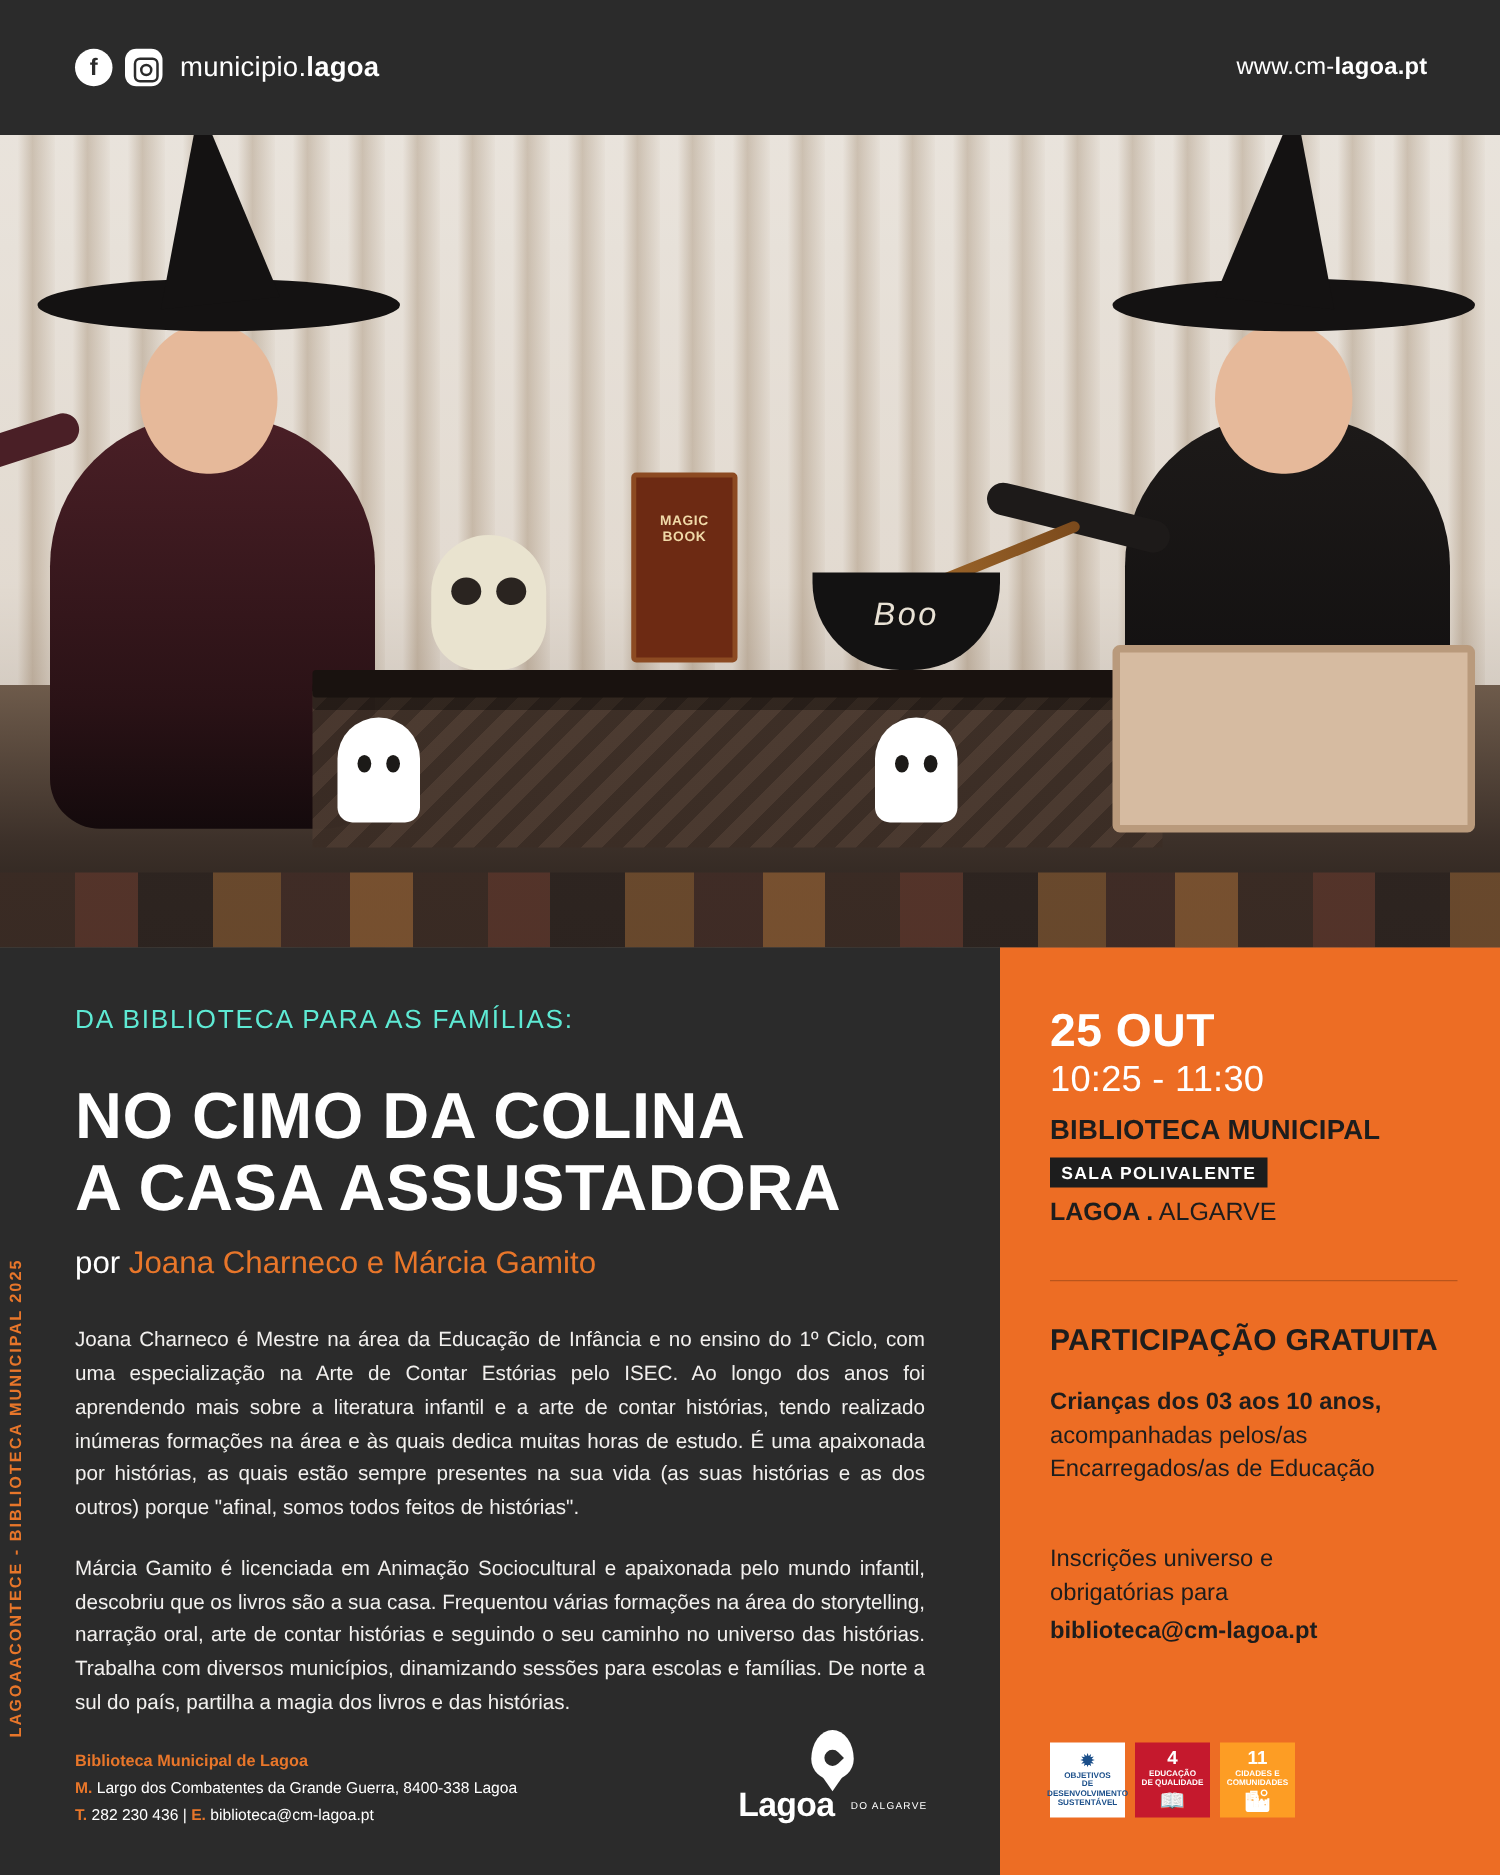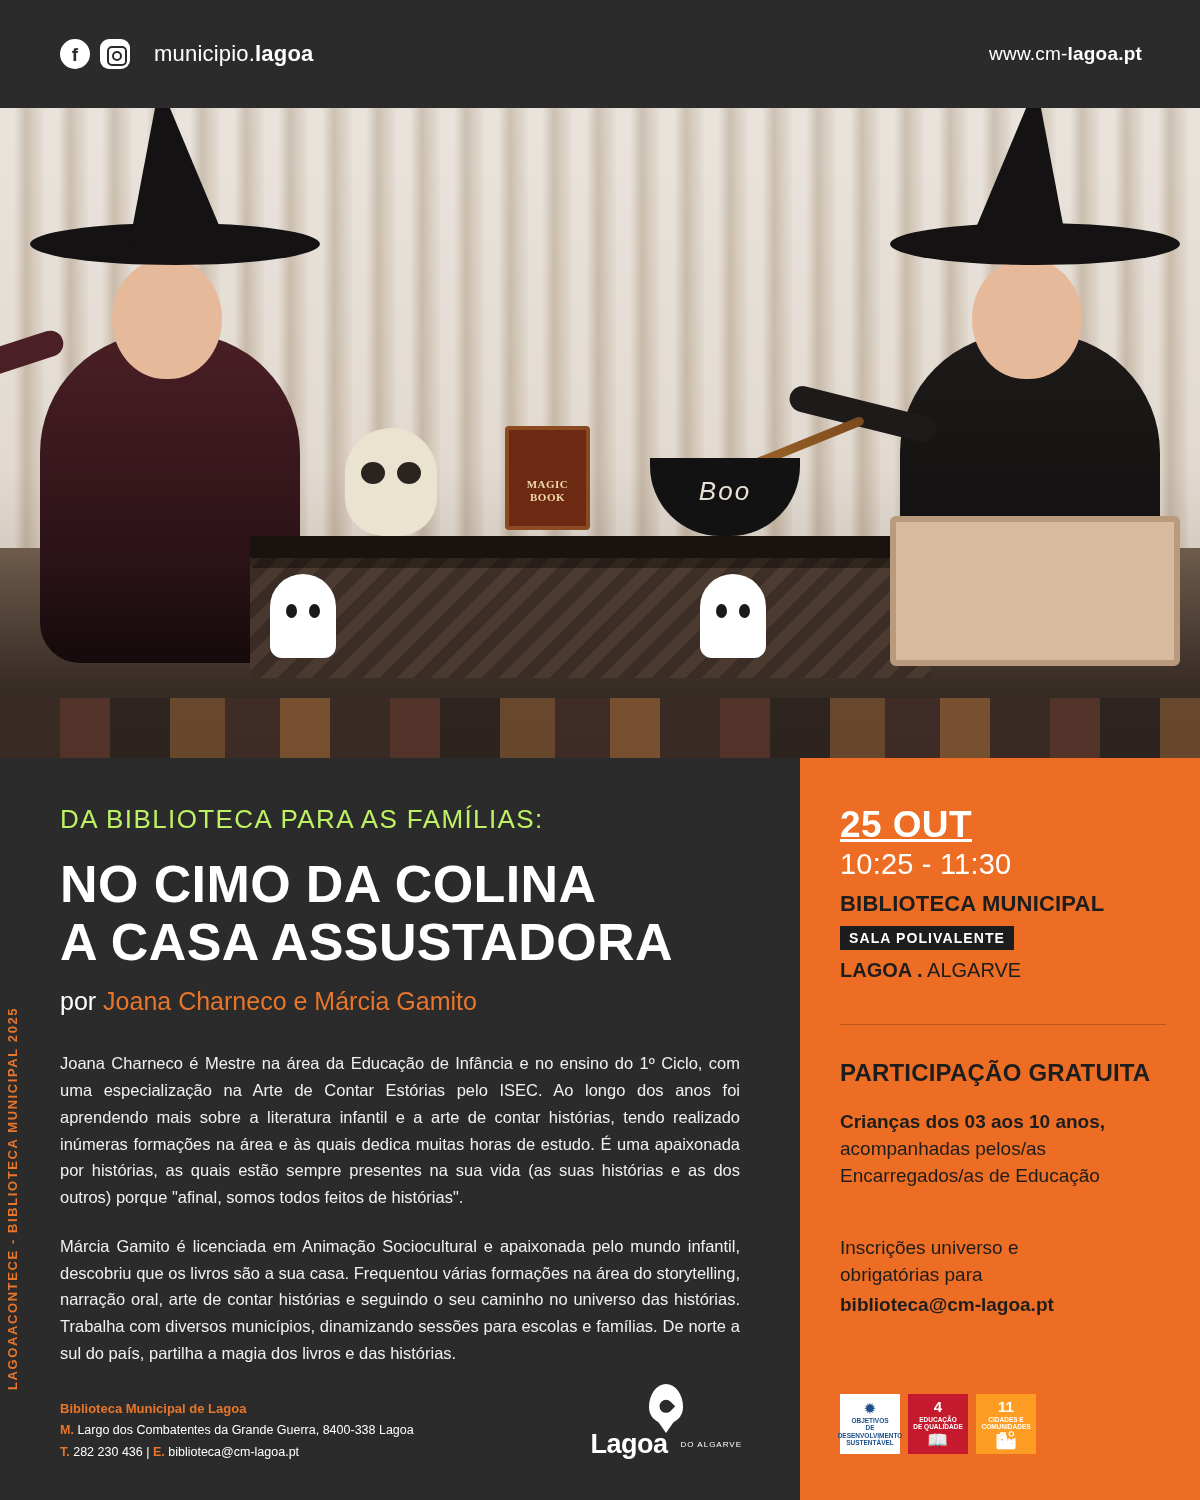--- a/index.html
+++ b/index.html
@@ -28,21 +28,21 @@
     position:relative;
   }
   .ig-badge::before {
     content:""; position:absolute; left:7px; top:7px; width:16px; height:16px;
     border:2.6px solid #2b2b2b; border-radius:5px;
   }
   .ig-badge::after {
     content:""; position:absolute; left:12px; top:12px; width:6px; height:6px;
     border:2.4px solid #2b2b2b; border-radius:50%;
   }
-  .handle { font-size:22px; letter-spacing:.2px; margin-left:14px; color:#fff; }
+  .handle { font-size:22px; letter-spacing:.2px; margin-left:4px; color:#fff; }
   .handle b { font-weight:bold; }
   .site { margin-left:auto; margin-right:58px; font-size:19px; color:#fff; letter-spacing:.2px; }
   .site b { font-weight:bold; }
 
   
   .photo {
     position:absolute; top:108px; left:0; width:1200px; height:650px;
     overflow:hidden;
     background:linear-gradient(180deg,#d9cfc2 0%,#cdbfae 55%,#7d6a58 100%);
   }
@@ -111,24 +111,24 @@
     content:""; position:absolute; top:34px; width:24px; height:22px;
     background:#2a2420; border-radius:50%;
   }
   .prop-skull::before { left:16px; }
   .prop-skull::after { right:16px; }
   .prop-bag {
     position:absolute; left:320px; bottom:218px; width:200px; height:180px;
     background:#151414; border-radius:22px; z-index:-1;
   }
   .prop-book {
-    position:absolute; left:505px; bottom:228px; width:85px; height:104px;
+    position:absolute; left:505px; bottom:228px; width:85px; height:152px;
     background:#6d2a13; border:4px solid #8c4a22; border-radius:4px;
-    color:#f0d9a8; font-size:11px; text-align:center; padding-top:48px;
-    font-weight:bold; line-height:1.2; letter-spacing:.5px;font-family:Liberation Serif, serif;
+    color:#f0d9a8; font-size:11px; text-align:center; padding-top:29px;
+    font-weight:bold; line-height:1.2; letter-spacing:.5px;
   }
   .prop-cauldron {
     position:absolute; left:650px; bottom:222px; width:150px; height:78px;
     background:#131212; border-radius:0 0 70px 70px;
     color:#e8e1d4; font-size:26px; text-align:center; font-style:italic;
     line-height:66px; letter-spacing:2px;
   }
   .wand {
     position:absolute; right:330px; bottom:300px; width:180px; height:9px;
     background:linear-gradient(90deg,#a9702f,#7b4a1c); transform:rotate(-22deg);
@@ -155,22 +155,22 @@
       #402c26 225px 280px,#7a5230 280px 330px);
     opacity:.95;
   }
 
   
   .left {
     position:absolute; top:758px; left:0; width:800px; height:742px;
     background:#2b2b2b; padding:46px 60px 0 60px;
   }
   .kicker {
-    color:#bef264; font-size:26px; letter-spacing:1.4px; font-weight:500;
-    margin-bottom:20px;
+    color:#5eead4; font-size:21px; letter-spacing:1.4px; font-weight:500;
+    margin-bottom:36px;
   }
   .title {
     font-size:52px; font-weight:bold; line-height:1.12; letter-spacing:.4px;
     color:#ffffff; text-transform:uppercase;
   }
   .byline { font-size:25px; margin-top:16px; color:#ffffff; }
   .byline .names { color:#e8762a; font-weight:500; }
   .bio {
     margin-top:34px; font-size:16.5px; line-height:1.62; color:#f2f0ee;
     text-align:justify; max-width:715px;
@@ -212,21 +212,21 @@
     border-top:13px solid #ffffff;
   }
   .lagoa-word { font-size:27px; font-weight:bold; letter-spacing:-.5px; }
   .lagoa-sub { font-size:8px; letter-spacing:1px; display:inline-block; vertical-align:6px; margin-left:13px; }
 
   
   .right {
     position:absolute; top:758px; left:800px; width:400px; height:742px;
     background:#ed6d24; padding:46px 34px 0 40px; color:#1d1d1d;
   }
-  .date { font-size:37px; font-weight:bold; letter-spacing:.4px; color:#ffffff;text-decoration:underline; }
+  .date { font-size:37px; font-weight:bold; letter-spacing:.4px; color:#ffffff; }
   .time { font-size:29px; color:#ffffff; margin-top:2px; letter-spacing:.2px; }
   .venue { font-size:22px; font-weight:bold; color:#1d1d1d; margin-top:10px; letter-spacing:.2px; }
   .room {
     display:inline-block; background:#1d1d1d; color:#ffffff; font-size:14px;
     font-weight:bold; letter-spacing:1.1px; padding:4px 9px; margin-top:9px;
   }
   .city { font-size:20px; color:#1d1d1d; margin-top:9px; }
   .city b { font-weight:bold; }
   .divider { height:1px; background:rgba(0,0,0,.22); margin:42px 0 34px 0; }
   .free { font-size:24px; font-weight:bold; color:#1d1d1d; letter-spacing:.2px; }

